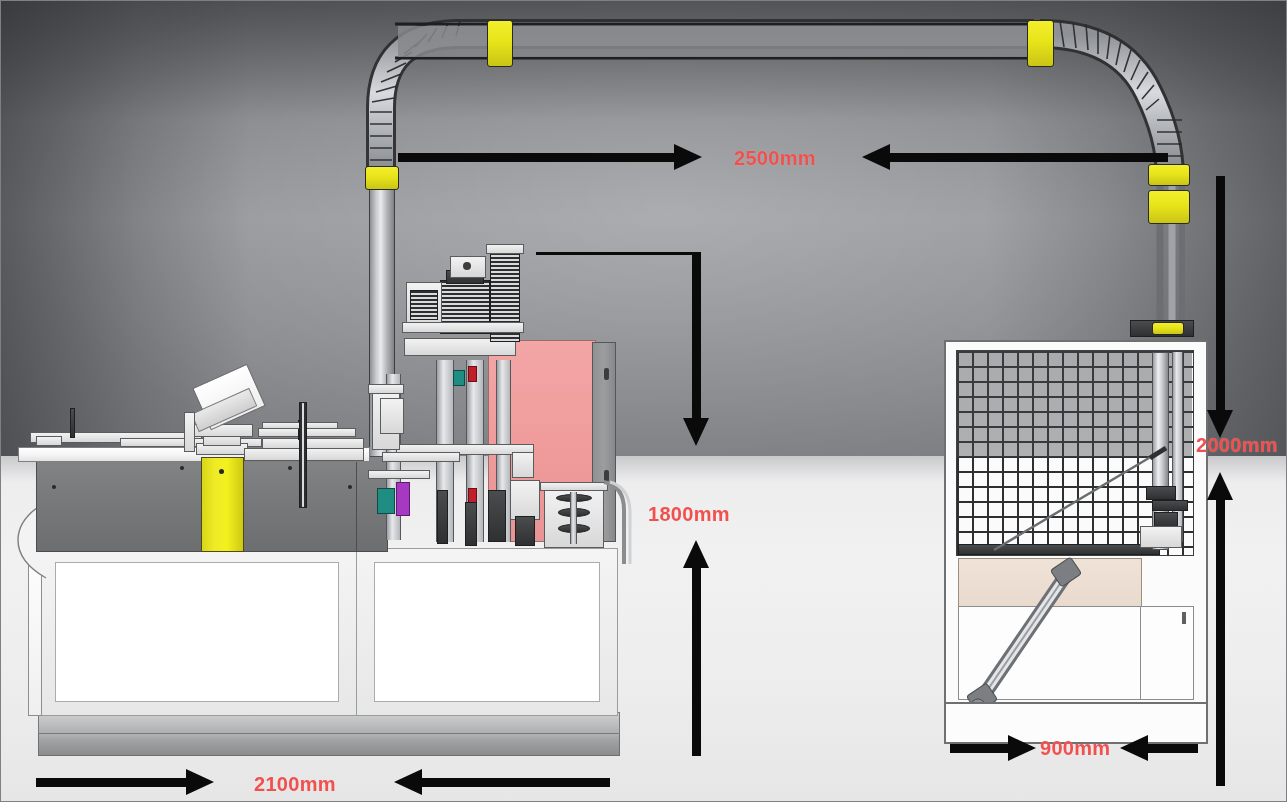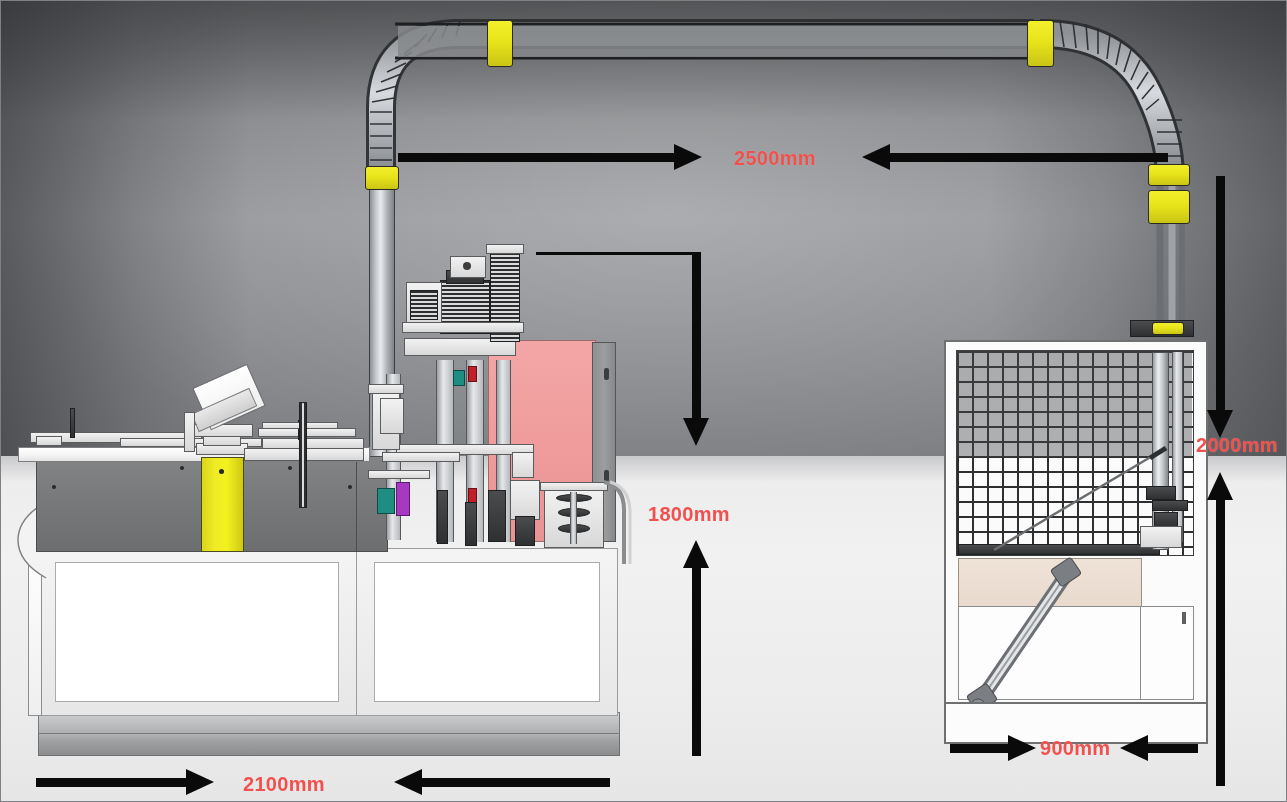--- a/index.html
+++ b/index.html
@@ -310,21 +310,21 @@
 
   <div>
     <div class="arrow-v down" style="left:1216px;top:176px;height:236px;"></div>
     <div class="dim-label" style="left:1196px;top:434px;">2000mm</div>
     <div class="arrow-v up" style="left:1216px;top:498px;height:288px;"></div>
   </div>
 
   <div>
     <div class="arrow-h right" style="left:36px;top:778px;width:152px;"></div>
     <div class="arrow-h left" style="left:420px;top:778px;width:190px;"></div>
-    <div class="dim-label" style="left:243px;top:773px;">2100mm</div>
+    <div class="dim-label" style="left:254px;top:773px;">2100mm</div>
   </div>
 
   <div>
     <div class="arrow-h right" style="left:950px;top:744px;width:60px;"></div>
     <div class="arrow-h left" style="left:1146px;top:744px;width:52px;"></div>
     <div class="dim-label" style="left:1040px;top:737px;">900mm</div>
   </div>
 
   <div class="frame-border"></div>
 </div>

